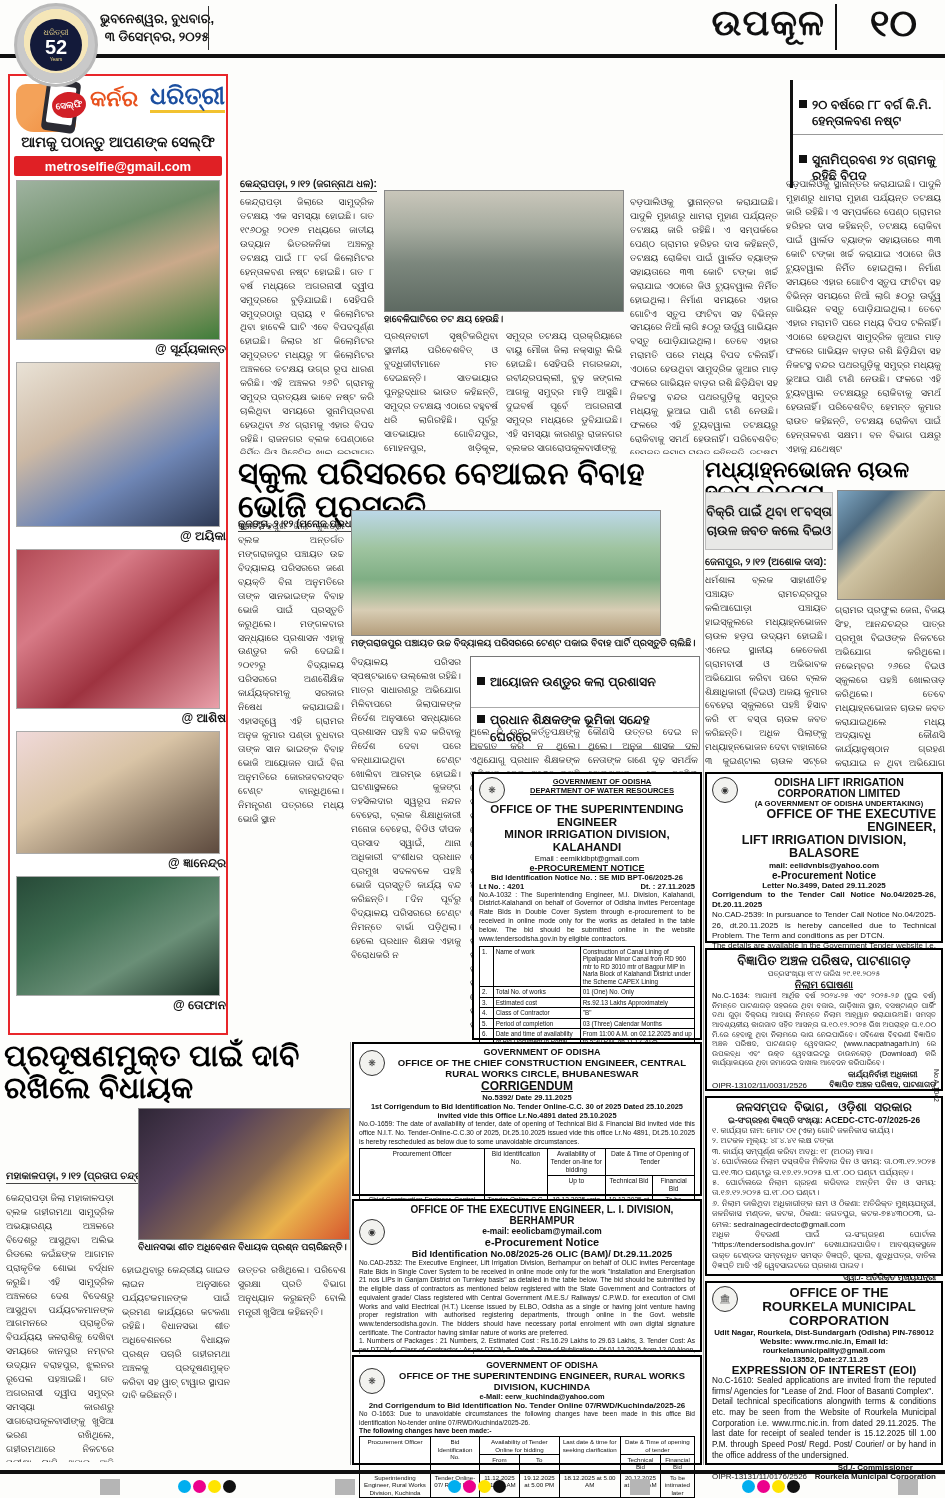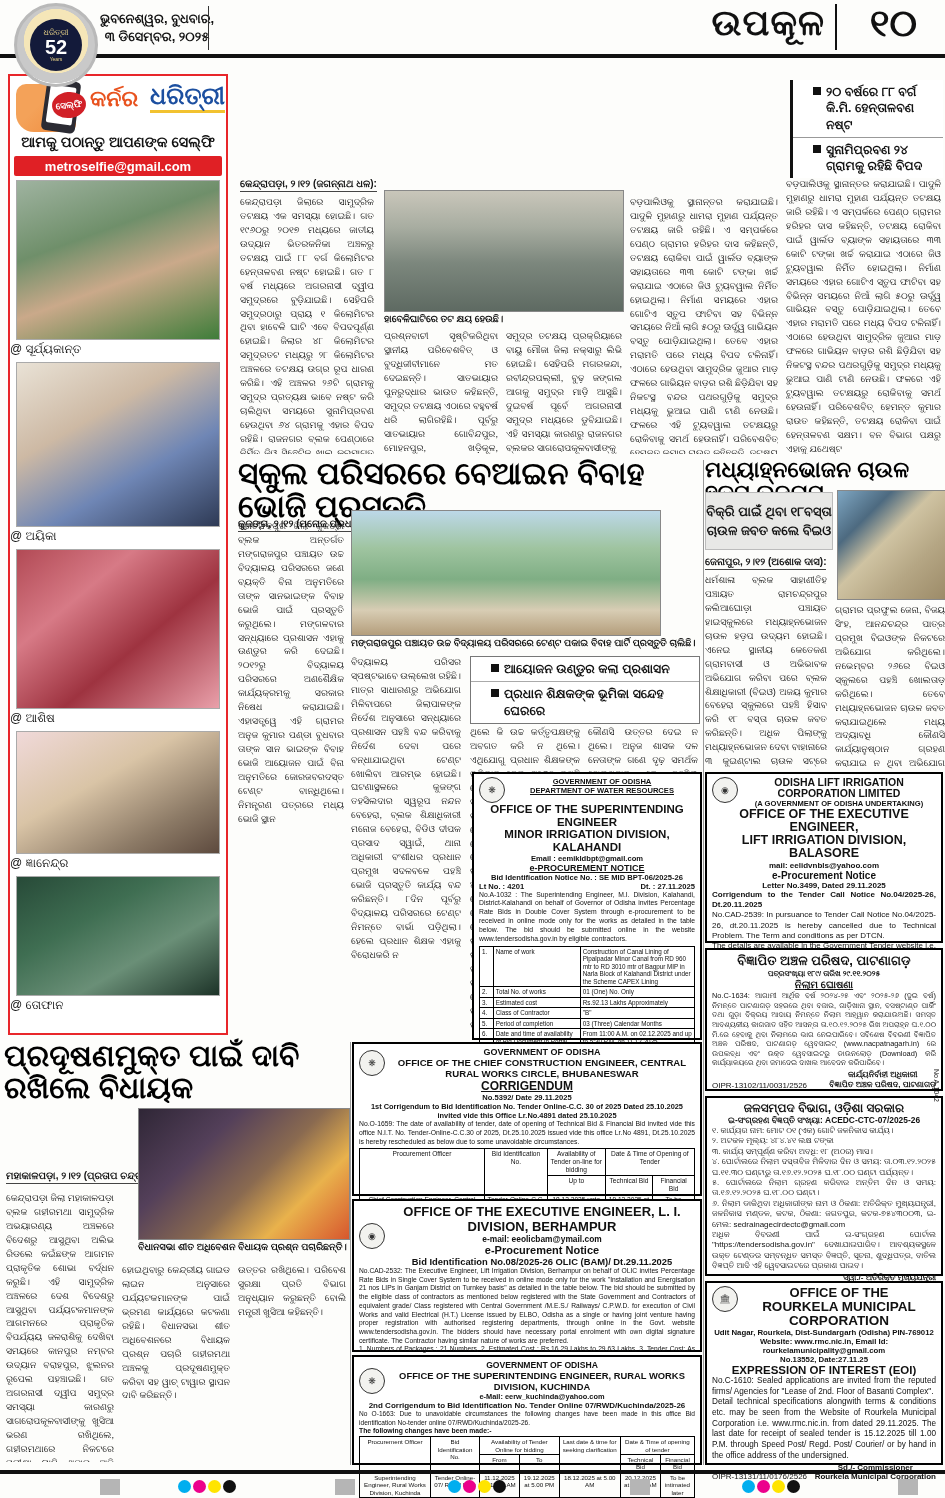--- a/index.html
+++ b/index.html
@@ -27,36 +27,36 @@
   .phone{position:absolute;left:34px;top:4px;width:34px;height:52px;background:#2b2b33;border-radius:5px;transform:rotate(8deg);}
   .phone .scr{position:absolute;left:4px;top:6px;right:4px;bottom:8px;background:#fff;border-radius:2px;}
   .selbadge{position:absolute;left:42px;top:16px;width:34px;height:26px;background:#d12027;color:#fff;
      border-radius:50%;font-size:9px;font-weight:bold;display:flex;align-items:center;justify-content:center;transform:rotate(-6deg);}
   .brand1{position:absolute;left:80px;top:10px;font-size:22px;font-weight:bold;color:#e8531f;}
   .brand2{position:absolute;left:140px;top:6px;font-size:24px;font-weight:bold;color:#1c4fa0;border-bottom:3px solid #f2c230;}
   .tagline{position:absolute;left:0;top:58px;width:100%;text-align:center;font-weight:bold;font-size:14.5px;}
   .mailband{position:absolute;left:4px;top:80px;right:4px;height:20px;background:#e02025;color:#fff;
      font-weight:bold;font-size:13px;display:flex;align-items:center;justify-content:center;border-radius:2px;}
   .sphoto{position:absolute;left:6px;right:6px;border:1px solid #aaa;box-sizing:border-box;}
-  .scap{position:absolute;left:0;width:100%;text-align:left;font-weight:normal;font-size:12px;}
+  .scap{position:absolute;left:0;width:100%;text-align:right;font-weight:bold;font-size:12px;}
   .snote{position:absolute;left:6px;right:6px;bottom:6px;border:1px solid #999;border-radius:6px;
      background:#f5f5f3;font-size:8.2px;text-align:center;padding:3px 4px;line-height:1.4;box-sizing:border-box;}
   
   .headline{font-weight:bold;color:#000;letter-spacing:0px;}
   .odb{font-size:9.3px;line-height:1.5;text-align:justify;color:#141414;}
   .dateline{font-weight:bold;font-size:10px;border-bottom:1px solid #444;display:inline-block;padding-bottom:1px;}
   .figcap{font-weight:bold;font-size:9.5px;}
   .bulletbox{border:1px solid #777;background:#fff;}
-  .bullet-item{display:flex;gap:5px;font-weight:bold;font-size:12.5px;line-height:1.3;padding:4px 20px;}
+  .bullet-item{display:flex;gap:5px;font-weight:bold;font-size:12.5px;line-height:1.3;padding:4px 6px;margin-top:13px;}
   .bsq{width:8px;height:8px;background:#111;margin-top:3px;flex:none;}
   .graybox{background:#e8e8e6;border:1px solid #bbb;font-weight:bold;text-align:center;}
   .vsep{position:absolute;width:1px;background:#999;}
   
   .notice{position:absolute;border:2px solid #000;background:#fff;box-sizing:border-box;padding:3px 5px;}
-  .nc{text-align:center;font-weight:bold;}
+  .nc{text-align:center;}
   .nb{font-weight:bold;}
   .nu{text-decoration:underline;}
   .ns{font-size:8px;line-height:1.3;text-align:justify;}
   .tbl{border-collapse:collapse;width:100%;font-size:7.2px;line-height:1.2;margin-top:2px;}
   .tbl td,.tbl th{border:1px solid #000;padding:1px 2px;vertical-align:top;text-align:left;font-weight:normal;}
   .tbl th{text-align:center;}
   .nfoot{display:flex;justify-content:space-between;align-items:flex-end;font-size:8px;margin-top:2px;}
   .emblem{width:24px;height:24px;border:1.5px solid #333;border-radius:50%;flex:none;
      display:flex;align-items:center;justify-content:center;font-size:9px;color:#333;background:#f2f2ef;}
   
@@ -269,21 +269,21 @@
   </div>
 
   <div class="notice" style="left:705px;top:772px;width:238px;height:171px;font-size:8px;">
     <div style="display:flex;gap:4px;align-items:flex-start;">
       <div class="emblem">◉</div>
       <div style="flex:1;">
         <div class="nc nb" style="font-size:10.5px;line-height:1.05;">ODISHA LIFT IRRIGATION CORPORATION LIMITED</div>
         <div class="nc nb" style="font-size:7.6px;">(A GOVERNMENT OF ODISHA UNDERTAKING)</div>
       </div>
     </div>
-    <div class="nc nb" style="font-size:12.5px;line-height:1.05;">OFFICE OF THE EXECUTIVE ENGINEER,</div>
+    <div class="nc nb" style="font-size:12.5px;line-height:1.05;text-align:right;">OFFICE OF THE EXECUTIVE ENGINEER,</div>
     <div class="nc nb" style="font-size:12.5px;line-height:1.05;">LIFT IRRIGATION DIVISION, BALASORE</div>
     <div class="nc nb">mail: eelidvnbls@yahoo.com</div>
     <div class="nc nb" style="font-size:10px;">e-Procurement Notice</div>
     <div class="nc nb">Letter No.3499, Dated 29.11.2025</div>
     <div class="nb ns">Corrigendum to the Tender Call Notice No.04/2025-26, Dt.20.11.2025</div>
     <div class="ns">No.CAD-2539: In pursuance to Tender Call Notice No.04/2025-26, dt.20.11.2025 is hereby cancelled due to Technical Problem. The Term and conditions as per DTCN.</div>
     <div class="ns">The details are available in the Government Tender website i.e. www.tenderodisha.gov.in and other related documents are available in the DTCN for bidding.</div>
     <div class="nfoot">
       <span>OIPR-32150/11/0006/2526</span>
       <span class="nb nc"><span>Sd./- Er. S.C. Munda</span><br><span>Executive Engineer, L.I. Division, Balasore</span></span>
@@ -295,21 +295,21 @@
     <div class="nc" style="font-size:7.6px;">ପତ୍ରସଂଖ୍ୟା ୧୮୯/ ତାରିଖ ୨୯.୧୧.୨୦୨୫</div>
     <div class="nc nb nu" style="font-size:10px;">ନିଲାମ ଘୋଷଣା</div>
     <div class="ns" style="font-size:7.4px;">No.C-1634: ଆଗାମୀ ଆର୍ଥିକ ବର୍ଷ ୨୦୨୪-୨୫ ଏବଂ ୨୦୨୫-୨୬ (ଦୁଇ ବର୍ଷ) ନିମନ୍ତେ ପାଟଣାଗଡ଼ ସହରରେ ଥିବା ବଜାର, ଗାଡ଼ିଖାନା ସ୍ଥାନ, ବସଷ୍ଟାଣ୍ଡ ପାର୍କିଂ ତଥା ଗୁଡ଼ା ବିକ୍ରୟ ଆଦାୟ ନିମନ୍ତେ ନିଲାମ ଆହ୍ୱାନ କରାଯାଉଅଛି। ସମସ୍ତ ଆବଶ୍ୟକୀୟ କାଗଜାତ ସହିତ ଆସନ୍ତା ତା.୧୦.୧୨.୨୦୨୫ ରିଖ ଅପରାହ୍ନ ଘ.୧.୦୦ ମି.ରେ ହେବାକୁ ଥିବା ନିଲାମରେ ଭାଗ ନେଇପାରିବେ। ସବିଶେଷ ବିବରଣୀ ବିଜ୍ଞାପିତ ଅଞ୍ଚଳ ପରିଷଦ, ପାଟଣାଗଡ଼ ୱେବସାଇଟ୍ (www.nacpatnagarh.in) ରେ ଉପଲବ୍ଧ ଏବଂ ଉକ୍ତ ୱେବସାଇଟରୁ ଡାଉନଲୋଡ଼ (Download) କରି କାର୍ଯ୍ୟାଳୟରେ ଥିବା ଜମାଦେଇ ଦାଖଲ ଆବେଦନ କରିପାରିବେ।</div>
     <div class="nfoot">
       <span>OIPR-13102/11/0031/2526</span>
       <span class="nb nc"><span>କାର୍ଯ୍ୟନିର୍ବାହୀ ଅଧିକାରୀ</span><br><span>ବିଜ୍ଞାପିତ ଅଞ୍ଚଳ ପରିଷଦ, ପାଟଣାଗଡ଼</span></span>
     </div>
   </div>
 
   <div class="notice" style="left:705px;top:1096px;width:238px;height:180px;font-size:7.6px;">
-    <div class="nc nb" style="font-size:12px;">ଜଳସମ୍ପଦ ବିଭାଗ, ଓଡ଼ିଶା ସରକାର</div>
+    <div class="nc nb" style="font-size:12px;font-family:Liberation Mono, monospace;">ଜଳସମ୍ପଦ ବିଭାଗ, ଓଡ଼ିଶା ସରକାର</div>
     <div class="nc nb" style="font-size:8.4px;">ଇ-ସଂଗ୍ରହଣ ବିଜ୍ଞପ୍ତି ସଂଖ୍ୟା: ACEDC-CTC-07/2025-26</div>
     <div style="position:absolute;right:1px;top:4px;font-size:7px;transform:rotate(90deg);transform-origin:right top;">No A-1042</div>
     <div class="ns">୧. କାର୍ଯ୍ୟର ନାମ: ମୋଟ ୦୧ (ଏକ) ଗୋଟି ଜଳନିକାସ କାର୍ଯ୍ୟ।</div>
     <div class="ns">୨. ଅଟକଳ ମୂଲ୍ୟ: ୪୮୪.୪୧ ଲକ୍ଷ ଟଙ୍କା</div>
     <div class="ns">୩. କାର୍ଯ୍ୟ ସମ୍ପୂର୍ଣ୍ଣ କରିବା ଅବଧି: ୧୮ (ଅଠର) ମାସ।</div>
     <div class="ns">୪. ପୋର୍ଟାଲରେ ନିଲାମ ଦସ୍ତାବିଜ ମିଳିବାର ଦିନ ଓ ସମୟ: ତା.୦୩.୧୨.୨୦୨୫ ଘ.୧୧.୩୦ ଘଣ୍ଟାରୁ ତା.୧୬.୧୨.୨୦୨୫ ଘ.୧୮.୦୦ ଘଣ୍ଟା ପର୍ଯ୍ୟନ୍ତ।</div>
     <div class="ns">୫. ପୋର୍ଟାଲରେ ନିଲାମ ଗ୍ରହଣ କରିବାର ଅନ୍ତିମ ଦିନ ଓ ସମୟ: ତା.୧୬.୧୨.୨୦୨୫ ଘ.୧୮.୦୦ ଘଣ୍ଟା।</div>
     <div class="ns">୬. ନିଲାମ ଡାକିଥିବା ଅଧିକାରୀଙ୍କ ନାମ ଓ ଠିକଣା: ଅତିରିକ୍ତ ମୁଖ୍ୟଯନ୍ତ୍ରୀ, ଜଳନିକାସ ମଣ୍ଡଳ, କଟକ, ଠିକଣା: ଜଗତପୁର, କଟକ-୭୫୪୩୦୦୩, ଇ-ମେଲ: sedrainagecirdectc@gmail.com</div>
     <div class="ns">ଅଧିକ ବିବରଣୀ ପାଇଁ ଇ-ସଂଗ୍ରହଣ ପୋର୍ଟାଲ "https://tendersodisha.gov.in" ଦେଖାଯାଇପାରିବ। ଆବଶ୍ୟକସ୍ଥଳେ ଉକ୍ତ ଟେଣ୍ଡର ସମ୍ବନ୍ଧିତ ସମସ୍ତ ବିଜ୍ଞପ୍ତି, ସୂଚନା, ଶୁଦ୍ଧିପତ୍ର, ବାତିଲ ବିଜ୍ଞପ୍ତି ଆଦି ଏହି ୱେବସାଇଟରେ ପ୍ରକାଶ ପାଇବ।</div>
     <div class="nfoot">
@@ -375,21 +375,21 @@
     <div class="nfoot">
       <span><span class="nb">All other conditions remain unaltered.</span><br><span>OIPR-25082/11/0024/2526</span></span>
       <span class="nb nc"><span>Sd/- Chief Construction Engineer</span><br><span>Central Rural Works Circle, Bhubaneswar</span></span>
     </div>
   </div>
 
   <div class="notice" style="left:352px;top:1199px;width:350px;height:153px;font-size:7.4px;">
     <div style="display:flex;gap:4px;align-items:center;">
       <div class="emblem">◉</div>
       <div style="flex:1;">
-        <div class="nc nb" style="font-size:13px;">OFFICE OF THE EXECUTIVE ENGINEER, L. I. DIVISION, BERHAMPUR</div>
+        <div class="nc nb" style="font-size:10px;">OFFICE OF THE EXECUTIVE ENGINEER, L. I. DIVISION, BERHAMPUR</div>
         <div class="nc nb" style="font-size:8.4px;">e-mail: eeolicbam@ymail.com</div>
         <div class="nc nb" style="font-size:11px;">e-Procurement Notice</div>
         <div class="nc nb" style="font-size:9.4px;">Bid Identification No.08/2025-26 OLIC (BAM)/ Dt.29.11.2025</div>
       </div>
     </div>
     <div class="ns" style="font-size:6.7px;">No.CAD-2532: The Executive Engineer, Lift Irrigation Division, Berhampur on behalf of OLIC invites Percentage Rate Bids in Single Cover System to be received in online mode only for the work "Installation and Energisation 21 nos LIPs in Ganjam District on Turnkey basis" as detailed in the table below. The bid should be submitted by the eligible class of contractors as mentioned below registered with the State Government and Contractors of equivalent grade/ Class registered with Central Government /M.E.S./ Railways/ C.P.W.D. for execution of Civil Works and valid Electrical (H.T.) License issued by ELBO, Odisha as a single or having joint venture having proper registration with authorised registering departments, through online in the Govt. website www.tendersodisha.gov.in. The bidders should have necessary portal enrolment with own digital signature certificate. The Contractor having similar nature of works are preferred.</div>
     <div class="ns" style="font-size:6.7px;">1. Numbers of Packages : 21 Numbers, 2. Estimated Cost : Rs.16.29 Lakhs to 29.63 Lakhs, 3. Tender Cost: As per DTCN, 4. Class of Contractor : As per DTCN, 5. Date &amp; Time of Publication : Dt.01.12.2025 from 12.00 Noon, 6. Date &amp; Time of Closing Dt.10.12.2025 at 17.00 hrs, 7. Date &amp; Time of opening of bid : Dt.11.12.2025 at 12.00 Noon</div>
     <div class="ns" style="font-size:6.7px;">Further details can be seen from the website www.tendersorissa.gov.in. Addendum/ Corrigendum/Cancellation of tender, if any, can be seen in the said website.</div>
     <div class="nfoot">
       <span>OIPR-32145/11/0006/2526</span>

